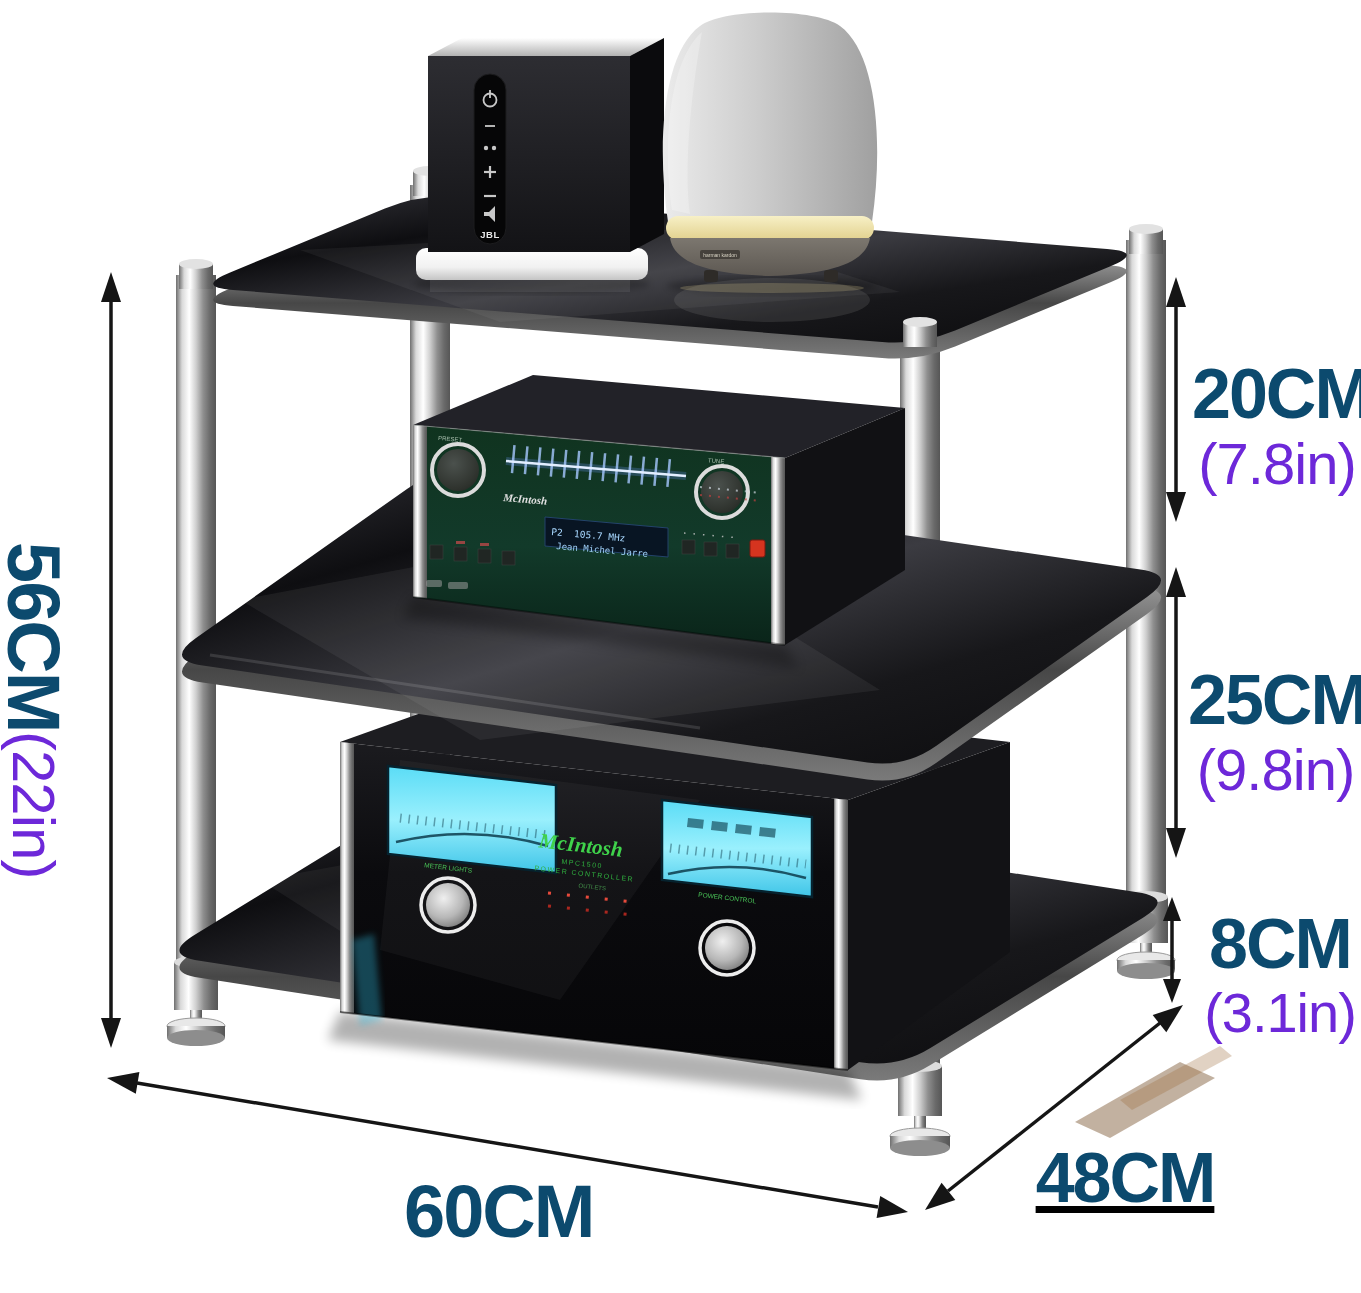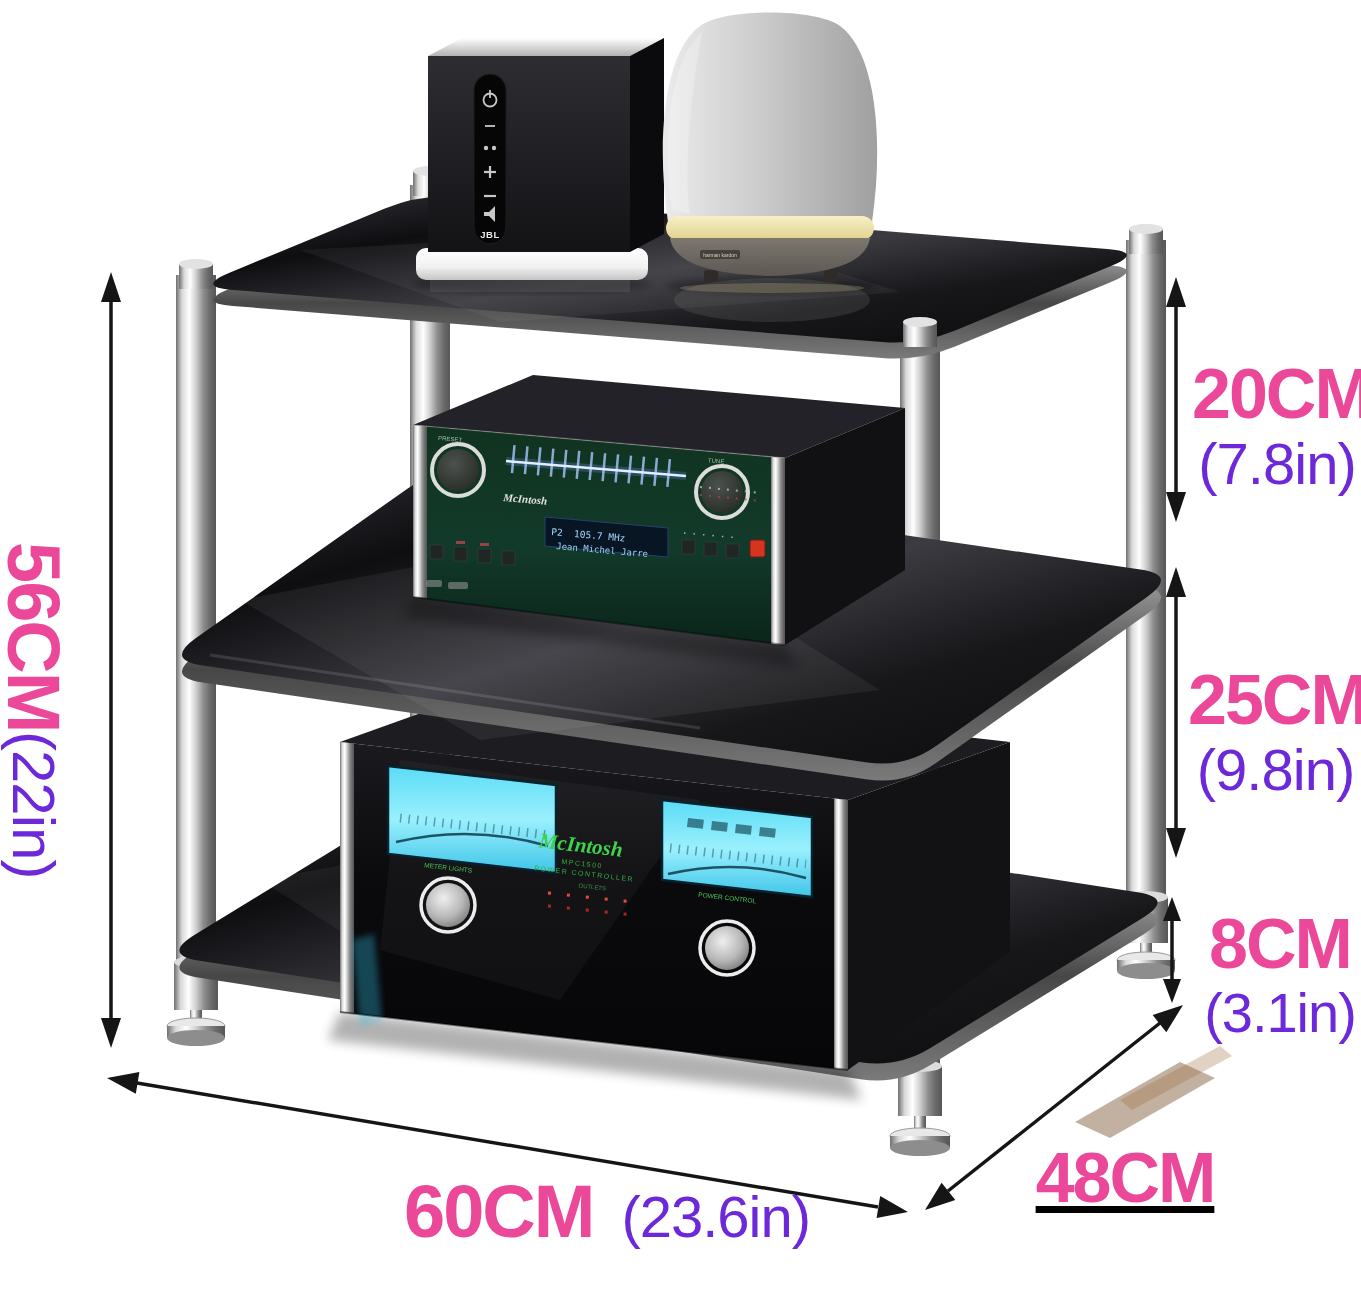--- a/index.html
+++ b/index.html
@@ -1,28 +1,28 @@
 <!DOCTYPE html>
 <html><head>
 <meta charset="utf-8">
 <style>
   html,body{margin:0;padding:0;background:#fff;}
   .stage{position:relative;width:1361px;height:1293px;background:#ffffff;overflow:hidden;
          font-family:"Liberation Sans","DejaVu Sans",sans-serif;}
   .stage svg{position:absolute;left:0;top:0;}
   .dim-label{position:absolute;line-height:1;}
-  .dim-metric{display:block;font-weight:bold;font-size:70px;letter-spacing:-2px;color:#ec4899;line-height:.98;}
+  .dim-metric{display:block;font-weight:bold;font-size:70px;letter-spacing:-2px;color:#0c4a6e;line-height:.98;}
   .dim-imperial{display:block;font-size:58px;color:#6d28d9;margin-top:6px;letter-spacing:-1px;}
   .center{text-align:center;}
   
   .v-label{position:absolute;left:-4px;top:542px;writing-mode:vertical-rl;text-orientation:mixed;}
   .v-label .dim-metric{display:inline;font-size:74px;}
   .v-label .dim-imperial{display:inline;font-size:60px;padding-block-start:30px;margin:0;}
   
-  .row-label{display:flex;align-items:baseline;gap:28px;}
+  .row-label{display:flex;align-items:baseline;gap:45px;}
   .row-label .dim-metric{font-size:74px;}
   .row-label .dim-imperial{font-size:58px;margin:0;}
   .svg-txt{font-family:"Liberation Sans","DejaVu Sans",sans-serif;}
   .mono{font-family:"DejaVu Sans Mono",monospace;}
   .script{font-family:"Liberation Serif","DejaVu Serif",serif;font-style:italic;font-weight:bold;}
 </style>
 </head>
 <body>
 
 <div class="stage">
@@ -381,20 +381,19 @@
   <span class="dim-imperial">(9.8in)</span>
 </div>
 
 <div class="dim-label center" style="left:1196px;top:910px;width:168px;">
   <span class="dim-metric">8CM</span>
   <span class="dim-imperial" style="font-size:56px;">(3.1in)</span>
 </div>
 
 <div class="dim-label row-label" style="left:404px;top:1176px;">
   <span class="dim-metric">60CM</span>
-  <span class="dim-imperial">(23.6in)</span>
 </div>
 
 <div class="dim-label center" style="left:1020px;top:1144px;width:210px;text-decoration:underline;">
   <span class="dim-metric">48CM</span>
 </div>
 
 </div>
 
 </body></html>

